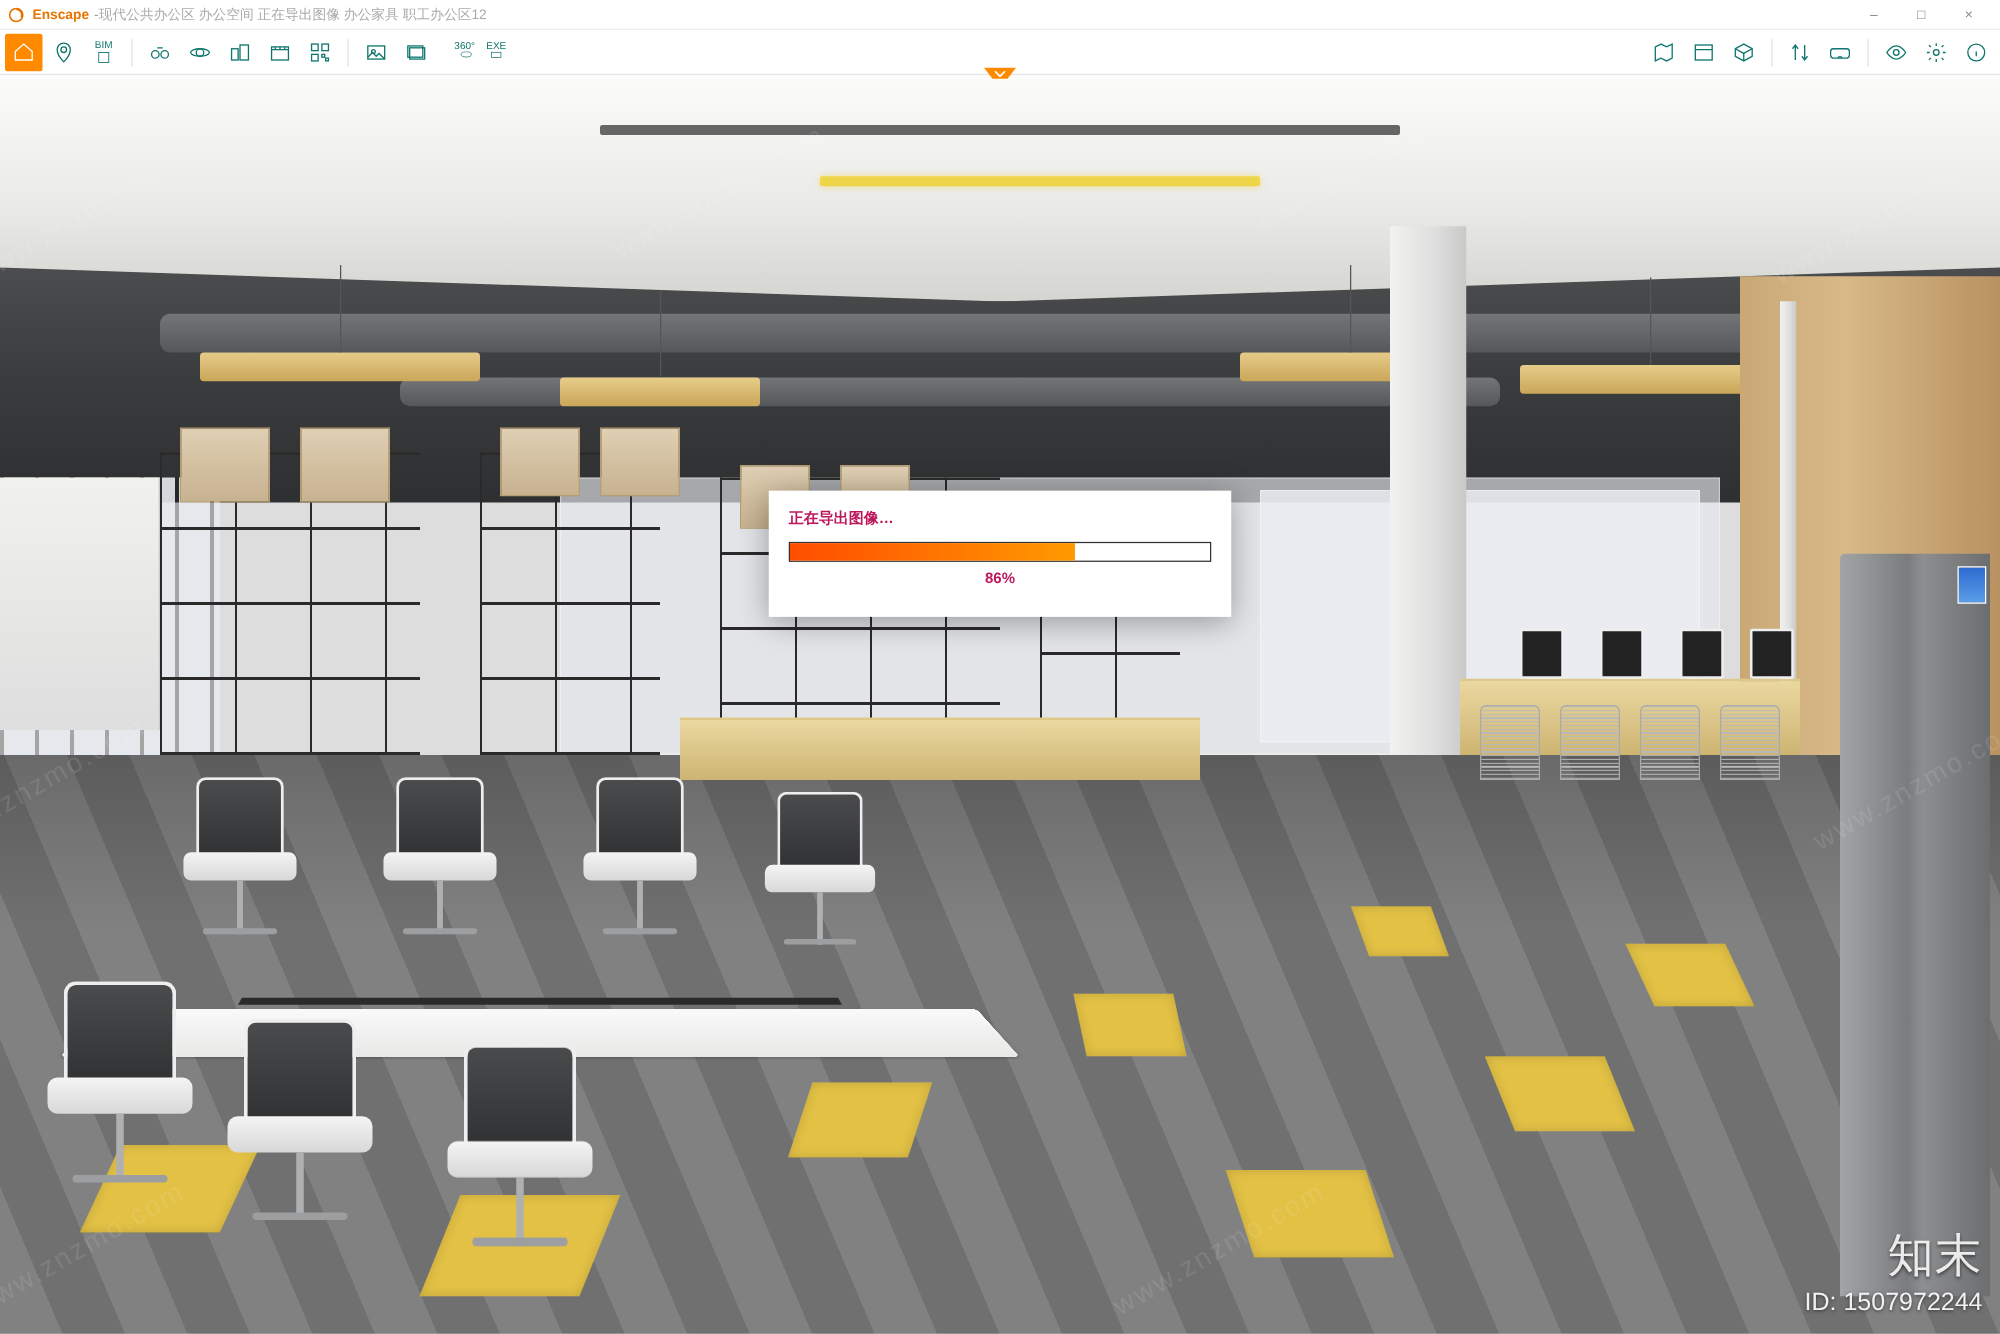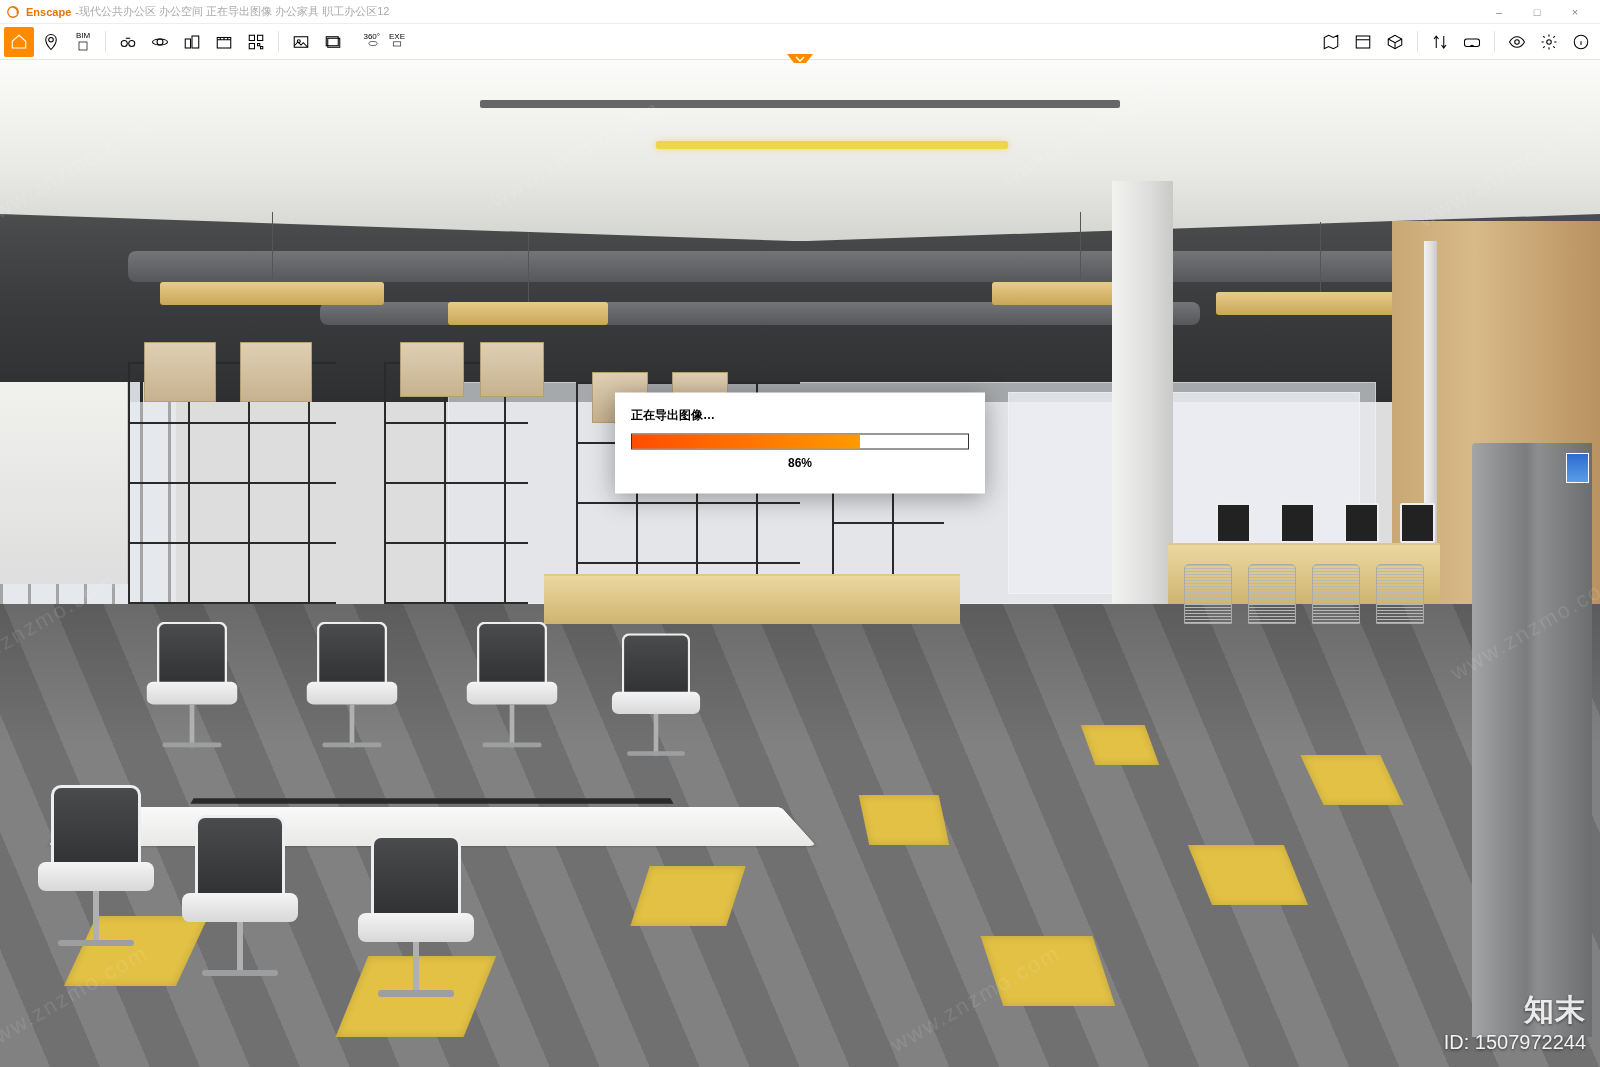--- a/index.html
+++ b/index.html
@@ -53,21 +53,21 @@
     position: relative;
   }
   .toolbar-left, .toolbar-right {
     display: flex; align-items: center; gap: 2px;
   }
   .toolbar-right { margin-left: auto; }
   .tool-btn {
     width: 30px; height: 30px;
     display: flex; align-items: center; justify-content: center;
     border-radius: 2px;
-    color: #000000;
+    color: #0f766e;
   }
   .tool-btn.active {
     background: #ff8a00;
     color: #fff;
   }
   .tool-btn svg { width: 18px; height: 18px; stroke: currentColor; fill: none; stroke-width: 1.4; }
   .tool-sep {
     width: 1px; height: 22px; background: #e3e3e3; margin: 0 5px;
   }
   .tool-sub { font-size: 8px; line-height: 1; }
@@ -242,21 +242,21 @@
   .dialog {
     position: absolute;
     left: 50%; top: 38%;
     transform: translate(-50%, -50%);
     width: 370px;
     background: #fff;
     box-shadow: 0 4px 24px rgba(0,0,0,0.35);
     padding: 14px 16px 10px 16px;
     z-index: 50;
     font-size: 12px;
-    color: #000000;
+    color: #be185d;
   }
   .dialog-title { font-weight: 700; margin-bottom: 10px; font-size: 12px; }
   .progress-track {
     height: 16px;
     border: 1px solid #333;
     background: #fff;
     margin-bottom: 6px;
     position: relative;
   }
   .progress-fill {
@@ -277,21 +277,21 @@
   .wm-id {
     position: absolute;
     right: 14px; bottom: 12px;
     color: rgba(255,255,255,0.92);
     font-size: 20px;
     text-shadow: 0 1px 3px rgba(0,0,0,0.6);
     text-align: right;
     line-height: 1.3;
     z-index: 40;
   }
-  .wm-brand { font-size: 30px; font-weight: 700; letter-spacing: 1px; opacity: 0.95; }
+  .wm-brand { font-size: 37px; font-weight: 400; letter-spacing: 1px; opacity: 0.95; }
   .wm-diag {
     position: absolute;
     color: rgba(255,255,255,0.10);
     font-size: 22px;
     letter-spacing: 2px;
     transform: rotate(-30deg);
     white-space: nowrap;
     z-index: 20;
     pointer-events: none;
   }

